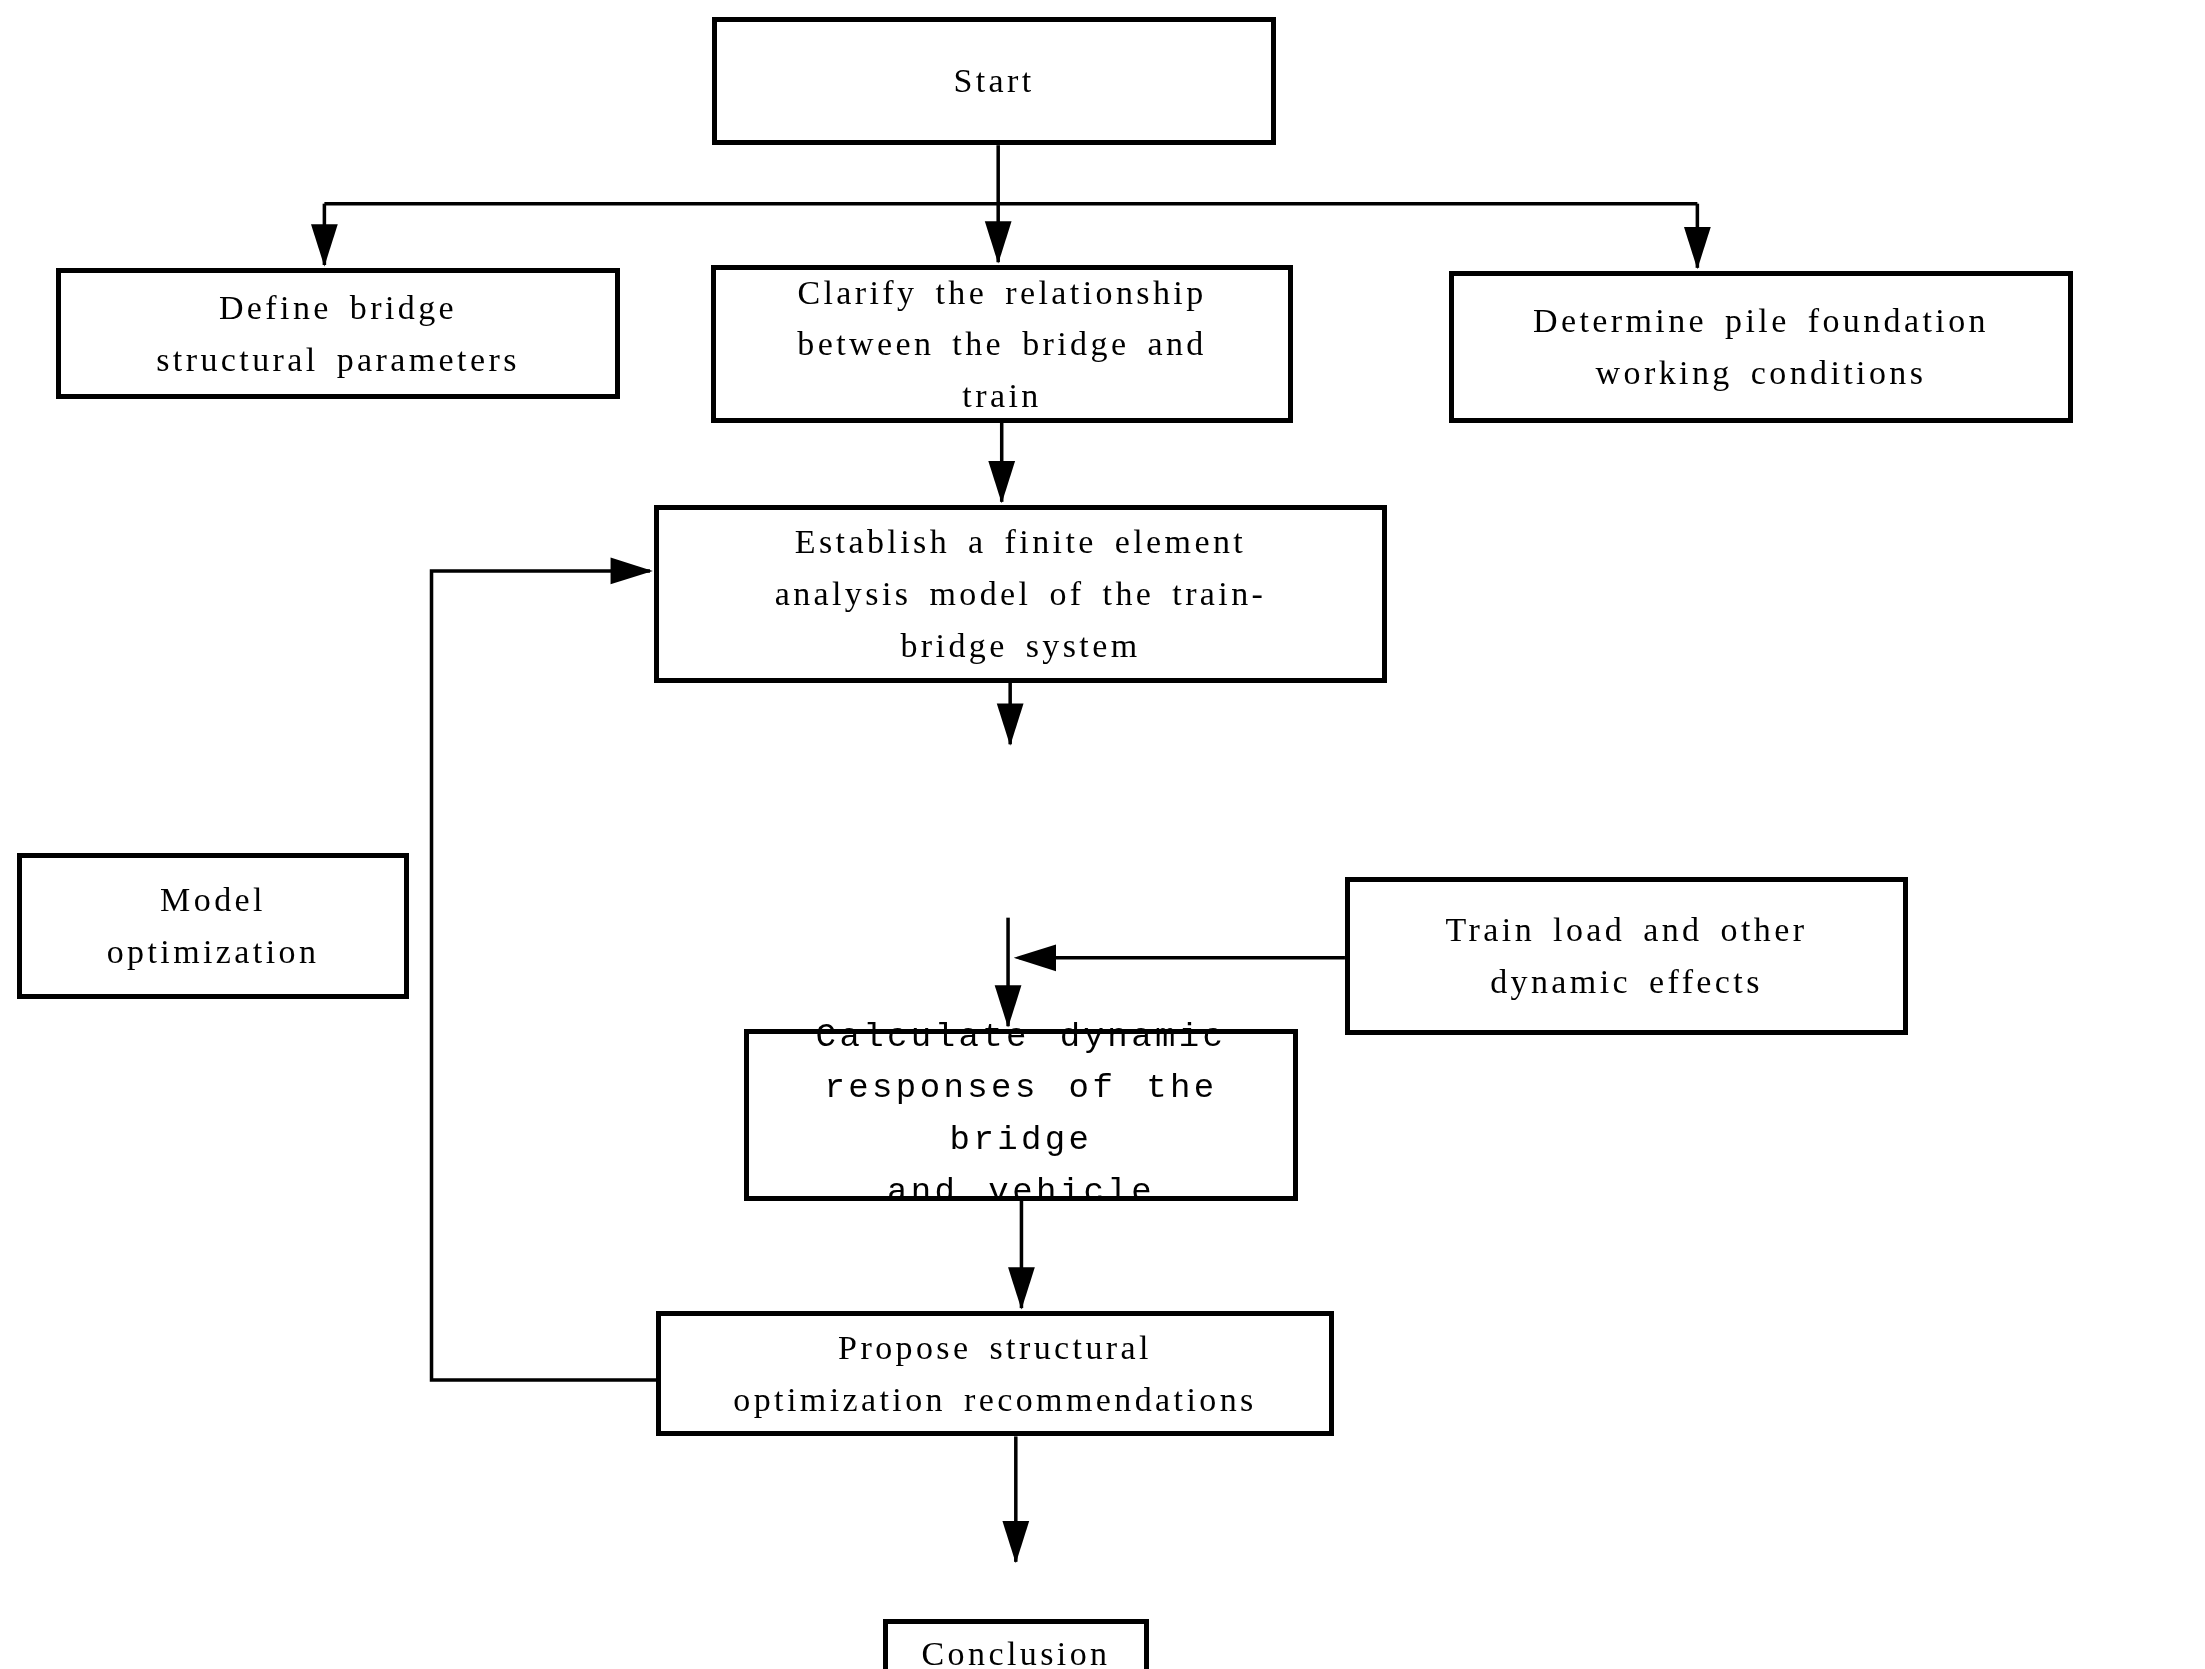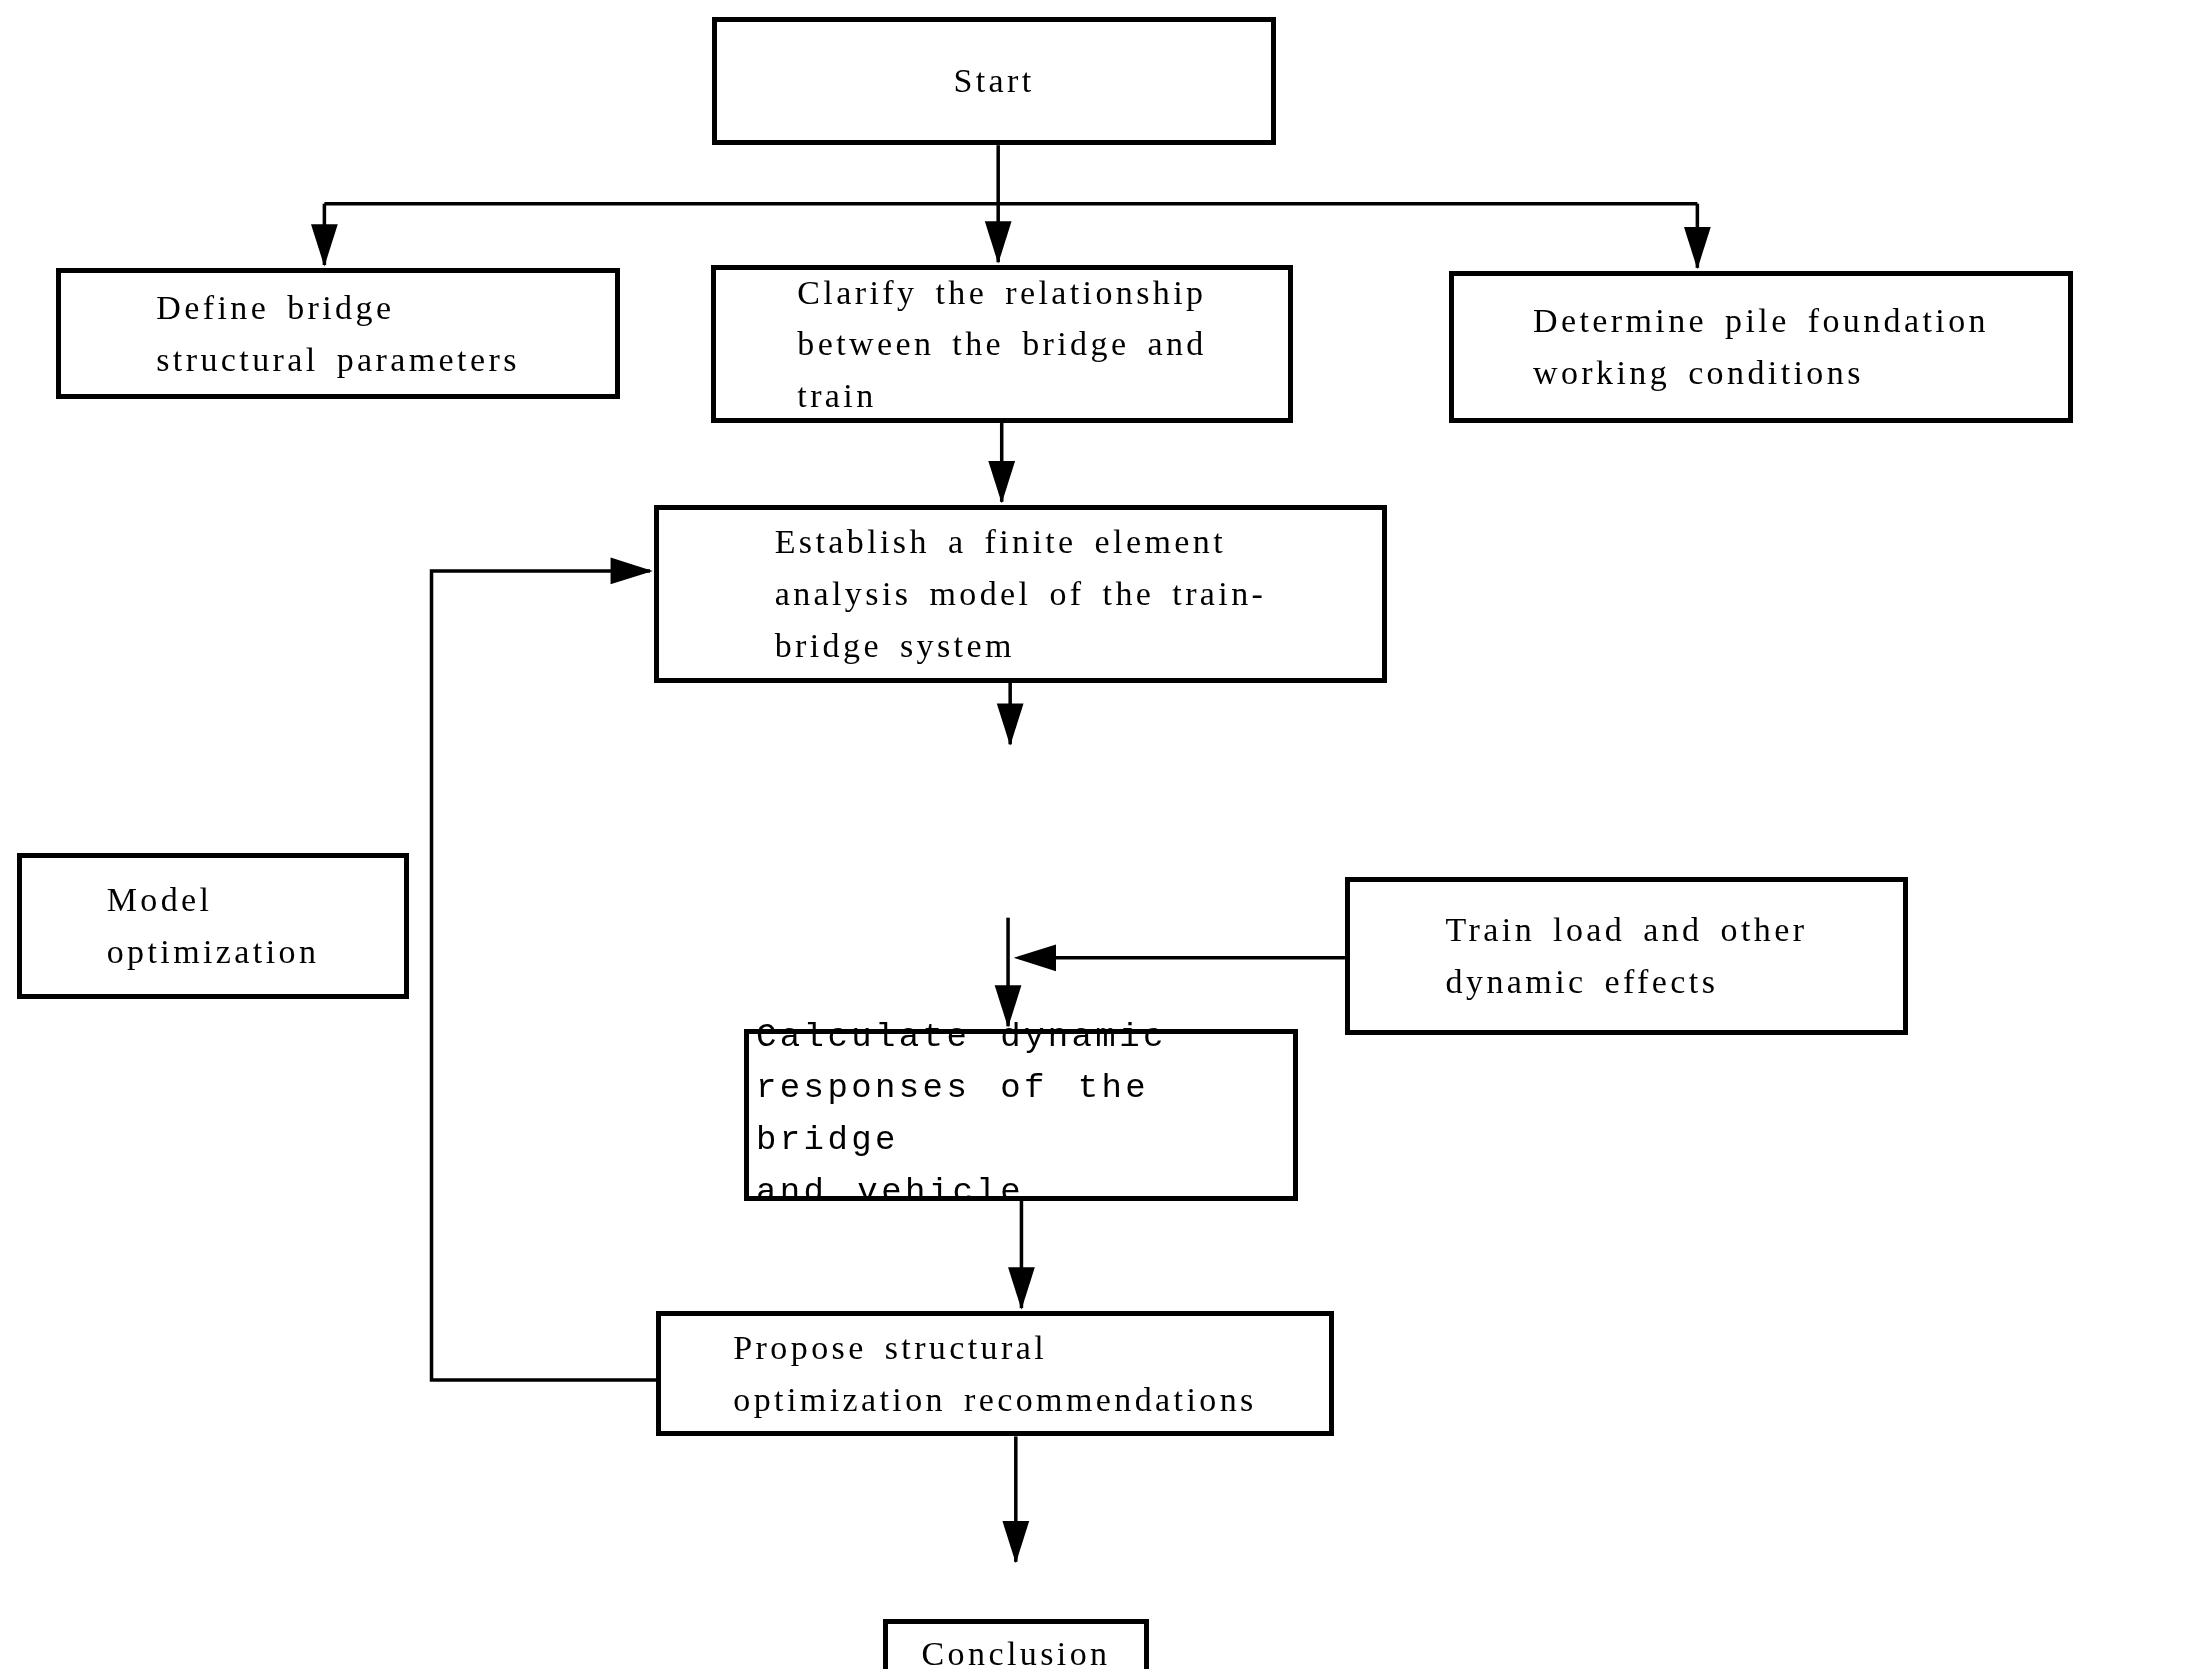--- a/index.html
+++ b/index.html
@@ -4,21 +4,21 @@
 <style>
   html,body{margin:0;padding:0;background:#ffffff;}
   body{width:2205px;height:1669px;}
   .canvas{
     position:relative;width:2205px;height:1669px;background:#ffffff;
     font-family:"Liberation Serif","DejaVu Serif",serif;color:#000;
   }
   .connectors{position:absolute;left:0;top:0;width:2205px;height:1669px;}
   .node{
     position:absolute;box-sizing:border-box;background:#ffffff;border:5px solid #000000;
-    display:flex;align-items:center;justify-content:center;text-align:left;
+    display:flex;align-items:center;justify-content:center;text-align:center;
     font-size:34px;line-height:1.52;letter-spacing:0.10em;word-spacing:0.18em;
     white-space:pre-line;padding:2.8px 7px;
   }
   
   #n-start      {left:712px; top:17px;   width:564px;  height:128px;}
   #n-define     {left:56px;   top:268px;  width:564px;  height:131px;}
   #n-clarify    {left:711px; top:265px;  width:582px;  height:158px;}
   #n-determine  {left:1449px; top:271px;  width:624px; height:152px;}
   #n-establish  {left:654px;  top:505px;  width:733px; height:178px;}
   #n-dynamic    {left:699px;  top:747px; width:616px;  height:171px;}

